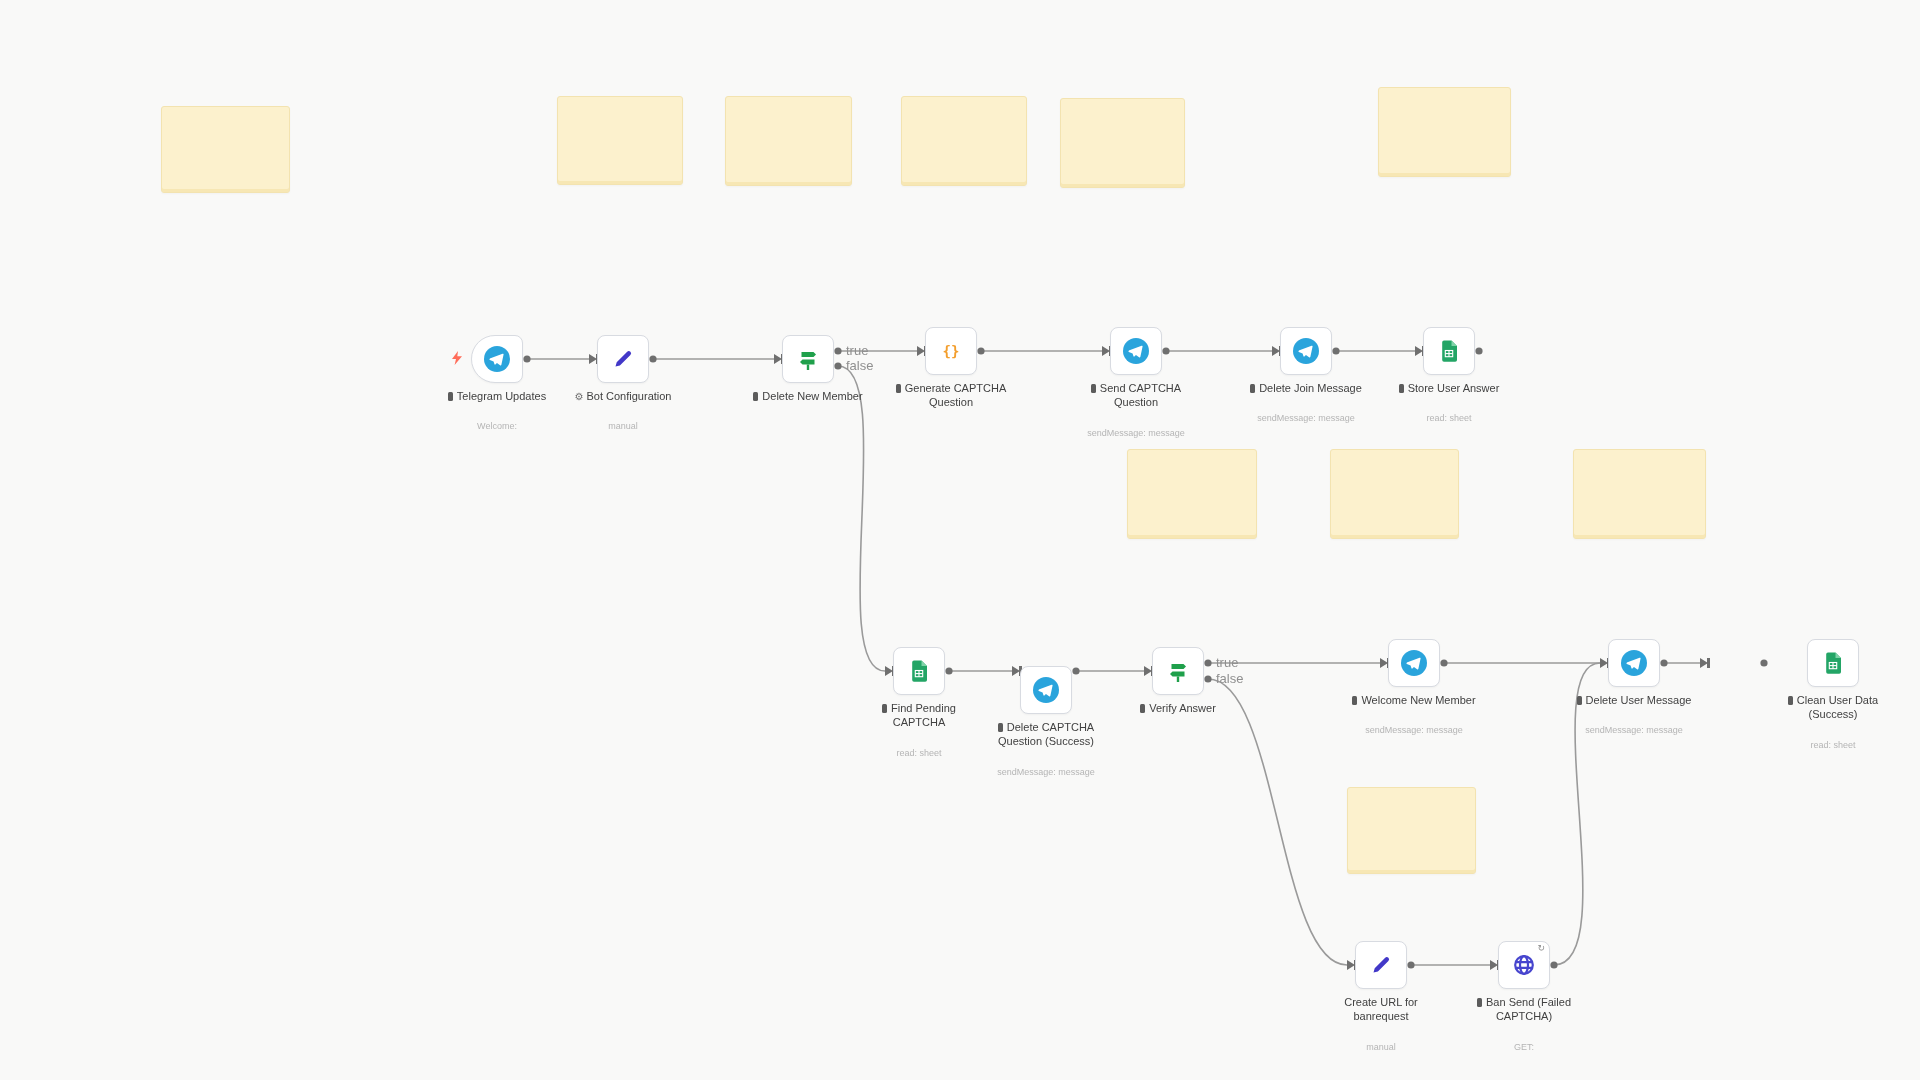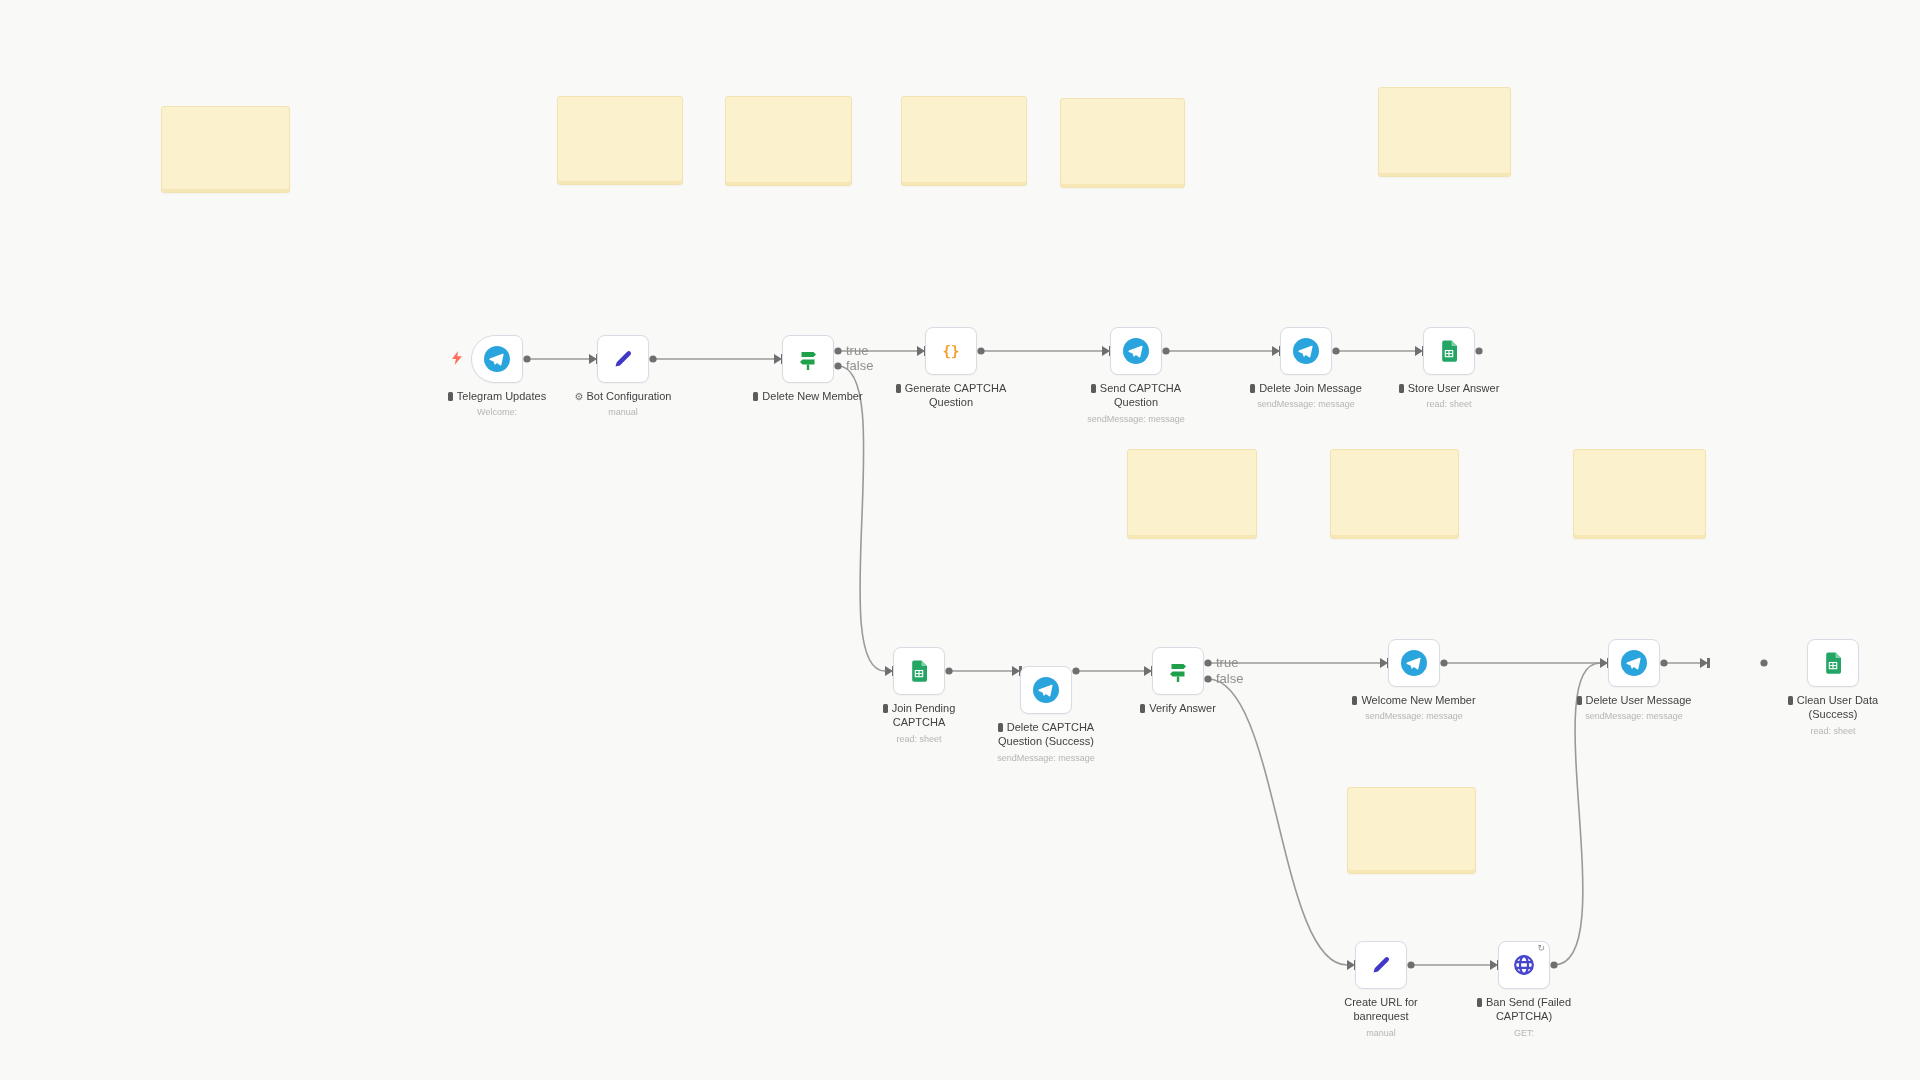--- a/index.html
+++ b/index.html
@@ -13,21 +13,21 @@
     border-radius:8px;display:flex;align-items:center;justify-content:center;
     box-shadow:0 1px 2px rgba(0,0,0,.04);position:relative;box-sizing:border-box;}
   .node-box.trigger{border-radius:24px 8px 8px 24px;}
   .retry-badge{position:absolute;top:1px;right:4px;font-size:9px;color:#8d8d8d;line-height:10px;}
   .node-label{display:block;margin-top:6px;width:150px;margin-left:-49px;text-align:center;
     font-size:11px;font-weight:500;color:#414141;line-height:1.3;}
   .node-label .bind{white-space:pre-line;}
   .note-glyph{display:inline-block;width:5px;height:9px;background:#5c5c5c;border-radius:1.5px;
     margin-right:4px;vertical-align:-1px;}
   .gear-glyph{display:inline-block;font-size:10px;color:#6f6f6f;margin-right:3px;vertical-align:0;}
-  .node-sub{display:block;margin-top:4px;width:150px;margin-left:-49px;text-align:center;
+  .node-sub{display:block;margin-top:18px;width:150px;margin-left:-49px;text-align:center;
     font-size:9px;color:#b5b5b5;line-height:1.2;}
   .edge-label{position:absolute;font-size:13px;color:#8f8f8f;line-height:10px;}
   .bolt{position:absolute;left:452px;top:351px;}
 </style>
 </head>
 <body>
 
 <div id="canvas">
 
   <div class="sticky" style="left:161px;top:106px;width:127px;height:85px"></div>
@@ -193,21 +193,21 @@
       <svg width="26" height="26" viewBox="0 0 26 26">
           <path d="M8 2.5h7.5L21 8v14a1.8 1.8 0 0 1-1.8 1.8H8A1.8 1.8 0 0 1 6.2 22V4.3A1.8 1.8 0 0 1 8 2.5z" fill="#23A566"></path>
           <path d="M15.5 2.5L21 8h-5.5z" fill="#7FD3A8"></path>
           <g stroke="#fff" stroke-width="1.1" fill="none">
             <rect x="9.3" y="12.5" width="7.4" height="6.2"></rect>
             <line x1="9.3" y1="15.6" x2="16.7" y2="15.6"></line>
             <line x1="13" y1="12.5" x2="13" y2="18.7"></line>
           </g>
         </svg>
     </div>
-    <span class="node-label"><span class="note-glyph"></span><span class="bind">Join Pending
+    <span class="node-label"><span class="note-glyph"></span><span class="bind">Find Pending
 CAPTCHA</span></span>
     <span class="node-sub">read: sheet</span>
   </div>
 
   <div class="node" style="left:1020px;top:666px">
     <div class="node-box">
       <svg width="26" height="26" viewBox="0 0 26 26">
           <circle cx="13" cy="13" r="13" fill="#2AA4DC"></circle>
           <path d="M5.8 12.6l12.8-4.9c.6-.23 1.15.3.98.92l-2.2 10.2c-.13.6-.84.85-1.33.47l-3.1-2.3-1.55 1.55c-.3.3-.8.17-.92-.23l-.9-2.9-3.7-1.5c-.55-.22-.6-1 .02-1.24z" fill="#fff"></path>
         </svg>

